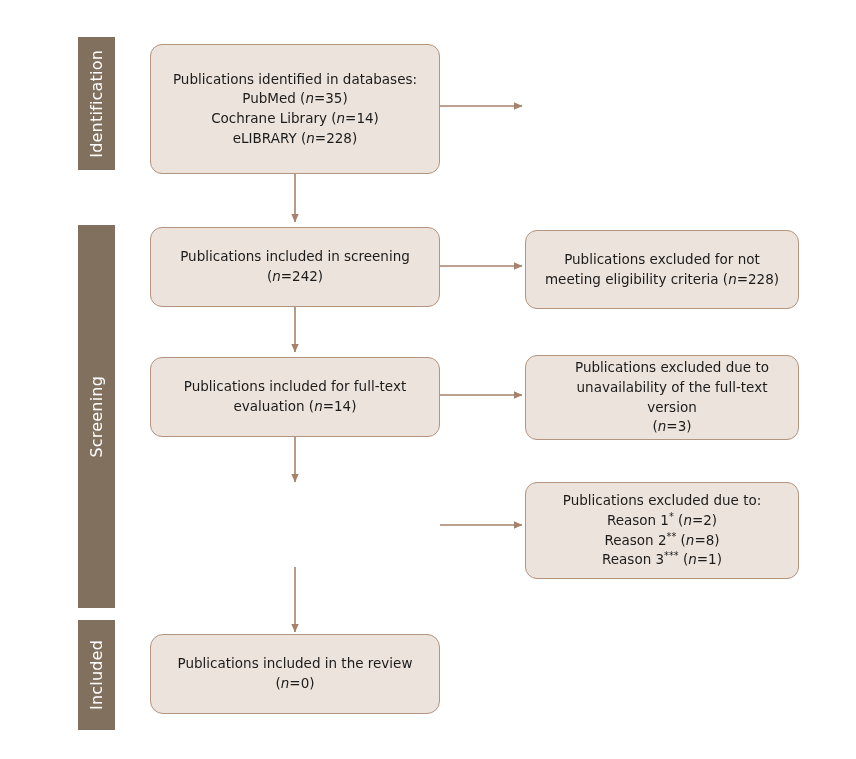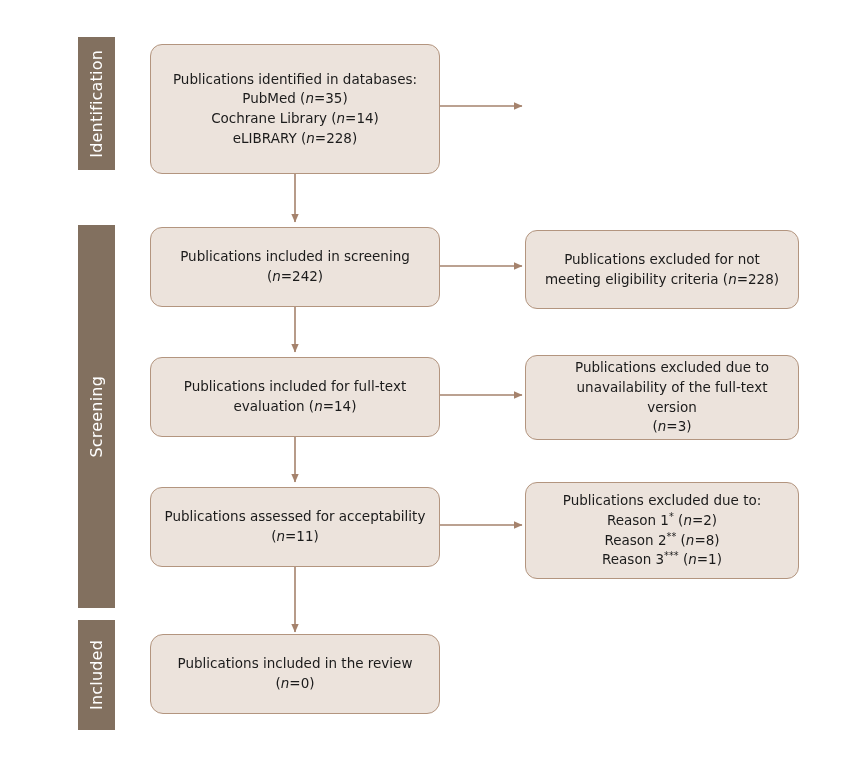--- a/index.html
+++ b/index.html
@@ -146,23 +146,20 @@
   </div>
 
   <div class="node" style="left:150px; top:357px; width:290px; height:80px;">
     <span class="node-text">Publications included for full-text<br>evaluation (<em>n</em>=14)</span>
   </div>
 
   <div class="node" style="left:525px; top:355px; width:274px; height:85px;padding-left:32px;">
     <span class="node-text">Publications excluded due to<br>unavailability of the full-text version<br>(<em>n</em>=3)</span>
   </div>
 
-  <div class="node" style="left:150px; top:487px; width:290px; height:80px;">
-    <span class="node-text">Publications assessed for acceptability<br>(<em>n</em>=11)</span>
-  </div>
 
   <div class="node" style="left:525px; top:482px; width:274px; height:97px;">
     <span class="node-text">Publications excluded due to:<br>Reason 1<sup>*</sup> (<em>n</em>=2)<br>Reason 2<sup>**</sup> (<em>n</em>=8)<br>Reason 3<sup>***</sup> (<em>n</em>=1)</span>
   </div>
 
   <div class="node" style="left:150px; top:634px; width:290px; height:80px;border-radius:13px;">
     <span class="node-text">Publications included in the review<br>(<em>n</em>=0)</span>
   </div>
 
 </div>

